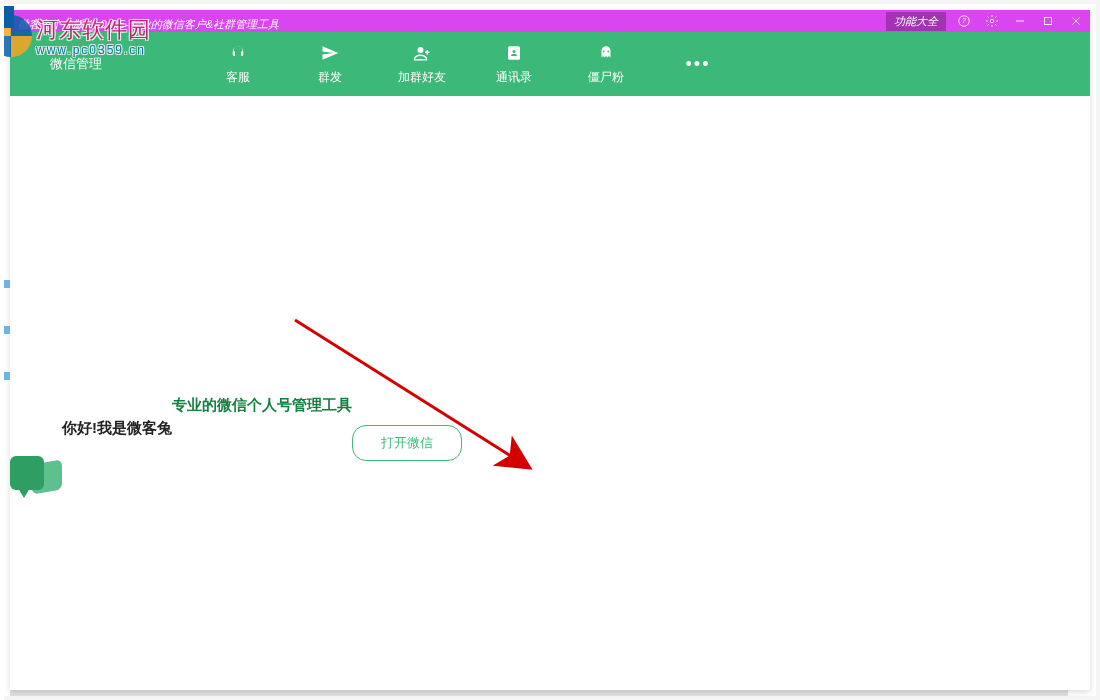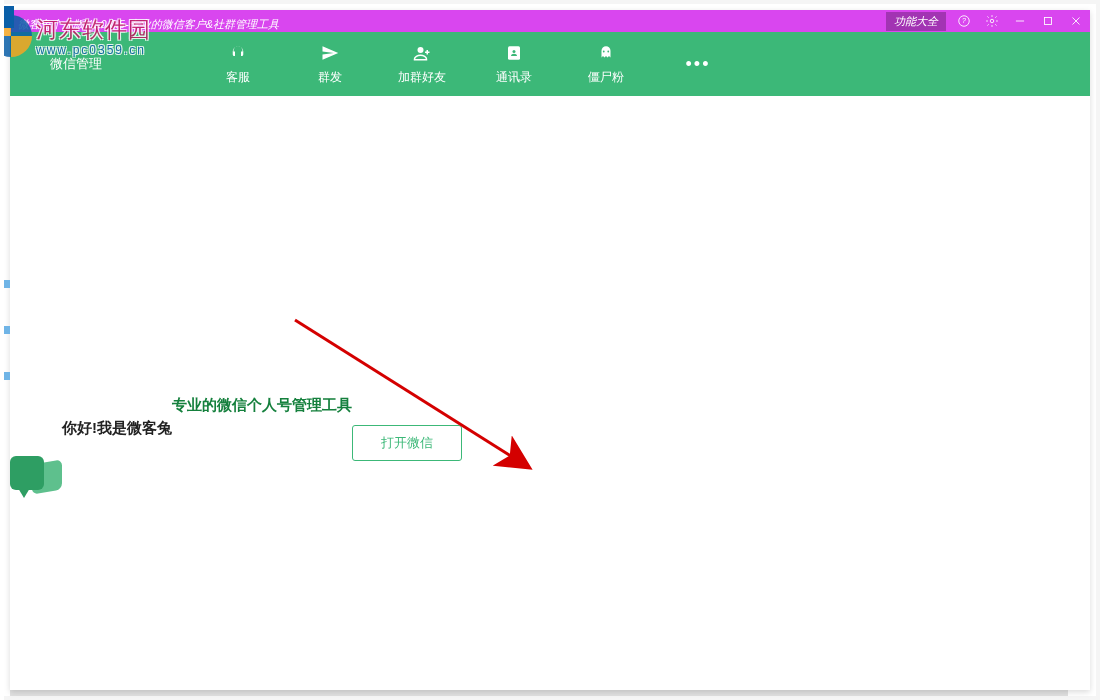--- a/index.html
+++ b/index.html
@@ -24,21 +24,21 @@
     .content { position: absolute; left:0; right:0; top:86px; bottom:0; background:#fff; display:flex; flex-direction:row; align-items:center; }
 
     .logo-wrap { margin-top: 170px; width: 52px; height: 44px; position: relative; }
     .logo-back { position:absolute; right:0; top:6px; width:30px; height:30px; background:#5ec08d; border-radius:6px; transform: skewY(-10deg); }
     .logo-front { position:absolute; left:0; top:0; width:34px; height:34px; background:#2e9e63; border-radius:6px; }
     .logo-front::after { content:""; position:absolute; left:8px; bottom:-8px; width:0; height:0; border-left:6px solid transparent; border-right:6px solid transparent; border-top:10px solid #2e9e63; }
 
     .greeting { margin-top: 70px; font-size: 15px; font-weight: bold; color:#222; }
     .subtitle { margin-top: 24px; font-size: 15px; font-weight: bold; color:#15803d; }
 
-    .open-btn { margin-top: 100px; border: 1px solid #3cb878; color: #3cb878; background:#fff; font-size: 13px; padding: 8px 28px; border-radius: 3px; cursor:pointer; }
+    .open-btn { margin-top: 100px; border: 1px solid #3cb878; color: #3cb878; background:#fff; font-size: 13px; padding: 8px 28px; border-radius: 14px; cursor:pointer; }
 
     .watermark { position:absolute; left:-10px; top:6px; width:230px; height:60px; pointer-events:none; opacity:0.85; z-index:50; display:flex; align-items:center; }
     .wm-logo { width:42px; height:42px; border-radius:50%; background: conic-gradient(#0a5fa8 0 90deg, #f6a623 90deg 180deg, #0a5fa8 180deg 270deg, #f6a623 270deg 360deg); margin-right:4px; flex-shrink:0; }
     .wm-text { display:flex; flex-direction:column; }
     .wm-cn { font-size:22px; font-weight:normal; color:#be185d; text-shadow: -1px -1px 0 #fff, 1px -1px 0 #fff, -1px 1px 0 #fff, 1px 1px 0 #fff; letter-spacing:1px; white-space:nowrap; }
     .wm-en { font-size:12px; color:#0a5fa8; letter-spacing:2px; text-shadow: -1px -1px 0 #fff, 1px -1px 0 #fff, -1px 1px 0 #fff, 1px 1px 0 #fff; margin-top:-2px; }
 
     .arrow { position:absolute; left:290px; top:315px; width:280px; height:200px; pointer-events:none; z-index:40; }
 
     .left-edge { position:absolute; left:0; top:0; width:4px; height:100%; background:#fff; z-index:60; }

